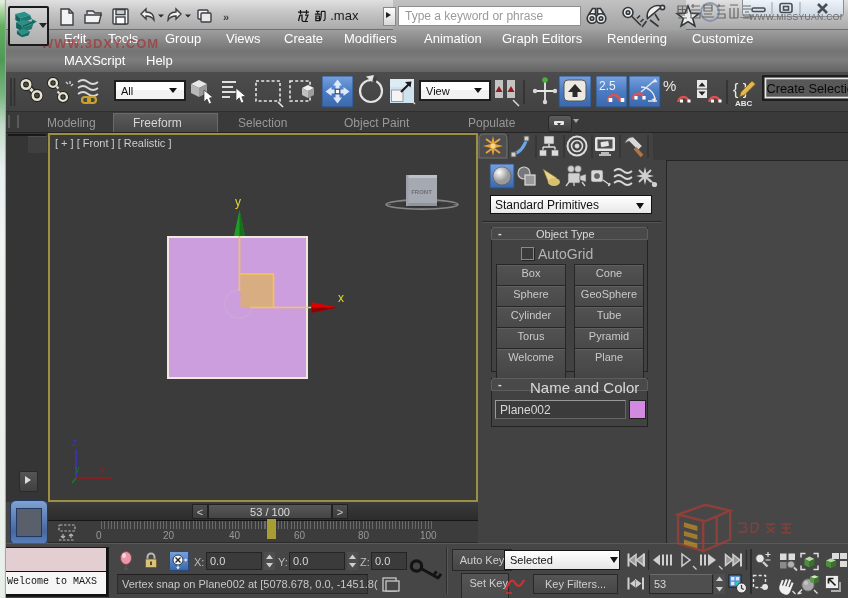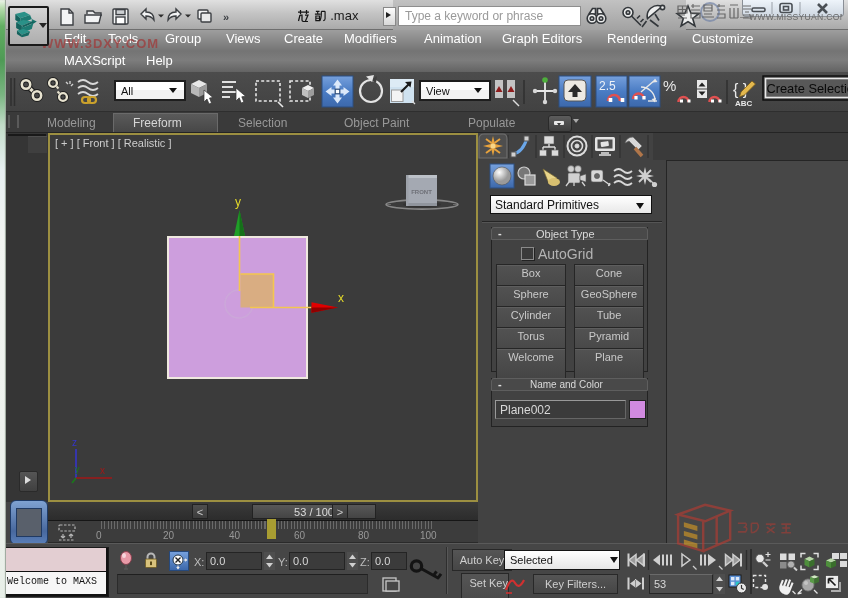--- a/index.html
+++ b/index.html
@@ -525,29 +525,29 @@
  <div class="t btn" style="left:18px;top:173px;">Cylinder</div>
  <div class="t btn" style="left:96px;top:173px;">Tube</div>
  <div class="t btn" style="left:18px;top:194px;">Torus</div>
  <div class="t btn" style="left:96px;top:194px;">Pyramid</div>
  <div class="t btn" style="left:18px;top:215px;">Welcome</div>
  <div class="t btn" style="left:96px;top:215px;">Plane</div>
 
  <div class="abs" style="left:13px;top:245px;width:157px;height:49px;border:1px solid #232323;border-top:none;box-sizing:border-box;"></div>
  <div class="abs" style="left:13px;top:245px;width:157px;height:13px;background:#494949;border:1px solid #5e5e5e;border-radius:3px 3px 0 0;box-sizing:border-box;"></div>
  <div class="t" style="left:20px;top:245px;font-size:11px;font-weight:bold;color:#e0e0e0;">-</div>
- <div class="t" style="left:52px;top:246px;font-size:10px;color:#dadada;text-align:right;">Name and Color</div>
+ <div class="t" style="left:52px;top:246px;font-size:15px;color:#dadada;text-align:right;">Name and Color</div>
  <div class="abs" style="left:17px;top:267px;width:131px;height:19px;background:#3b3b3b;border:1px solid #999;border-right-color:#666;border-bottom-color:#666;box-sizing:border-box;"></div>
  <div class="t" style="left:22px;top:270px;font-size:12px;color:#d8d8d8;">Plane002</div>
  <div class="abs" style="left:151px;top:267px;width:17px;height:19px;background:#d18ae0;border:1px solid #222;box-sizing:border-box;"></div>
 </div>
 
 <div class="abs" style="left:48px;top:502px;width:430px;height:19px;background:linear-gradient(#3a3a3a,#2c2c2c);border-bottom:1px solid #161616;box-sizing:border-box;"></div>
 <div class="abs" style="left:192px;top:504px;width:16px;height:15px;background:linear-gradient(#4e4e4e,#3c3c3c);border:1px solid #222;box-sizing:border-box;color:#ccc;font-size:11px;text-align:center;line-height:14px;">&lt;</div>
-<div class="abs" style="left:208px;top:504px;width:124px;height:15px;background:linear-gradient(#585858,#444);border:1px solid #222;box-sizing:border-box;color:#dcdcdc;font-size:11px;text-align:center;line-height:14px;margin-left:44px;">53 / 100</div>
+<div class="abs" style="left:208px;top:504px;width:124px;height:15px;background:linear-gradient(#585858,#444);border:1px solid #222;box-sizing:border-box;color:#dcdcdc;font-size:11px;text-align:center;line-height:14px;">53 / 100</div>
 <div class="abs" style="left:332px;top:504px;width:16px;height:15px;background:linear-gradient(#4e4e4e,#3c3c3c);border:1px solid #222;box-sizing:border-box;color:#ccc;font-size:11px;text-align:center;line-height:14px;">&gt;</div>
 
 <div class="abs" id="trackbar" style="left:48px;top:521px;width:430px;height:22px;background:#3c3c3c;border-bottom:1px solid #2a2a2a;box-sizing:border-box;"></div>
 <div class="abs" style="left:101px;top:521px;width:333px;height:8px;background:repeating-linear-gradient(90deg,#6a6a6a 0,#6a6a6a 1px,transparent 1px,transparent 3.27px);"></div>
 <div class="abs" style="left:267px;top:519px;width:9px;height:20px;background:#a89d32;"></div>
 <div id="ticklabels" style="position:absolute;left:0;top:530px;font-size:10px;color:#989898;">
  <span class="t" style="left:96px;">0</span>
     <span class="t" style="left:163px;">20</span>
     <span class="t" style="left:229px;">40</span>
     <span class="t" style="left:294px;">60</span>
@@ -568,20 +568,21 @@
 
 <div class="abs" id="statusbar" style="left:0;top:543px;width:848px;height:55px;background:#464646;border-top:1px solid #5a5a5a;box-sizing:border-box;"></div>
 <div class="abs" id="statuswidgets" style="left:0;top:543px;width:848px;height:55px;font-size:11px;color:#cccccc;">
 
  <div class="abs" style="left:2px;top:4px;width:105px;height:48px;border:1px solid #1a1a1a;background:#111;"></div>
  <div class="abs" style="left:3px;top:5px;width:103px;height:23px;background:#e3ced2;"></div>
  <div class="abs" style="left:3px;top:29px;width:103px;height:22px;background:#f6f6f6;overflow:hidden;"></div>
  <div class="t" style="left:7px;top:33px;font-family:'Liberation Mono',monospace;font-size:10px;color:#111;">Welcome to MAXS</div>
 
  <div class="abs" style="left:117px;top:31px;width:251px;height:20px;background:#3c3c3c;border:1px solid #2b2b2b;border-top-color:#1f1f1f;box-sizing:border-box;"></div>
+ <div class="t" style="left:122px;top:35px;font-size:11px;color:#c8c8c8;">Vertex snap on Plane002 at [5078.678, 0.0, -1451.8(</div>
  <svg class="abs" style="left:379px;top:32px;" width="22" height="19" viewBox="0 0 22 19">
       <g fill="none" stroke="#c8c8c8" stroke-width="1.3">
         <rect x="4" y="3" width="13" height="13"></rect>
         <rect x="7" y="6" width="13" height="10" fill="#464646"></rect>
       </g>
     </svg>
 
  <svg class="abs" style="left:117px;top:7px;" width="18" height="20" viewBox="0 0 18 20">
   <ellipse cx="9" cy="8" rx="5.5" ry="6.5" fill="#e89aa8" stroke="#8d4250" stroke-width="1"></ellipse>
   <ellipse cx="7" cy="5.5" rx="2" ry="2.6" fill="#f7d5dc"></ellipse>

